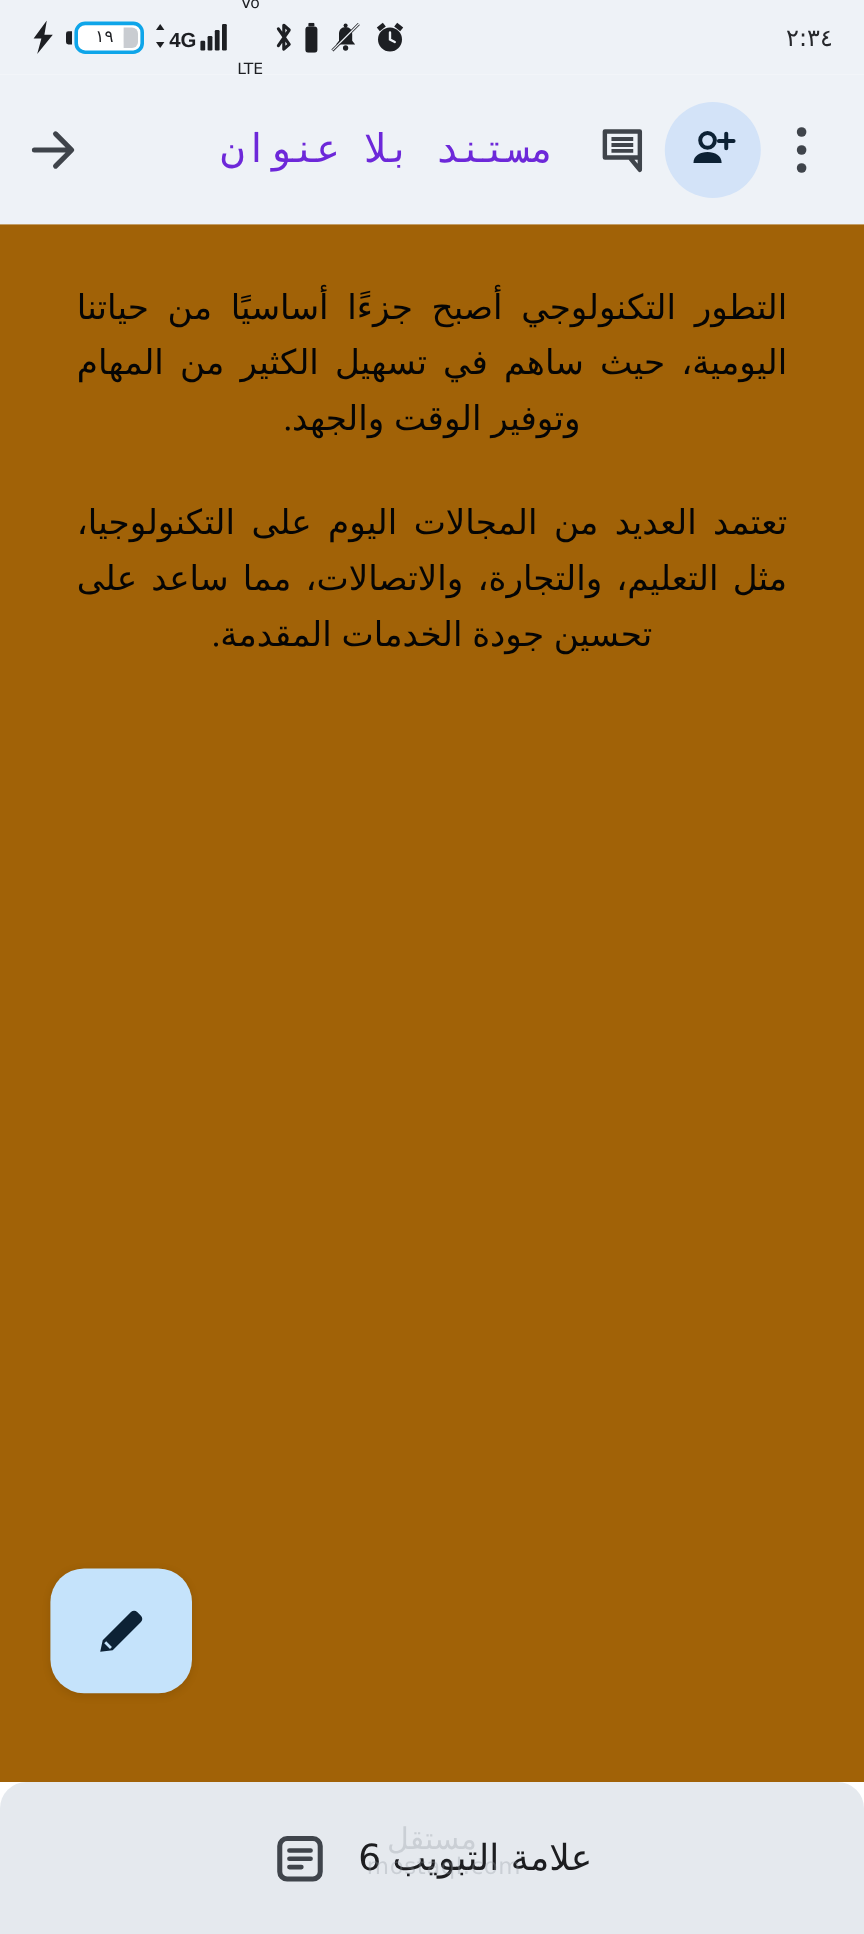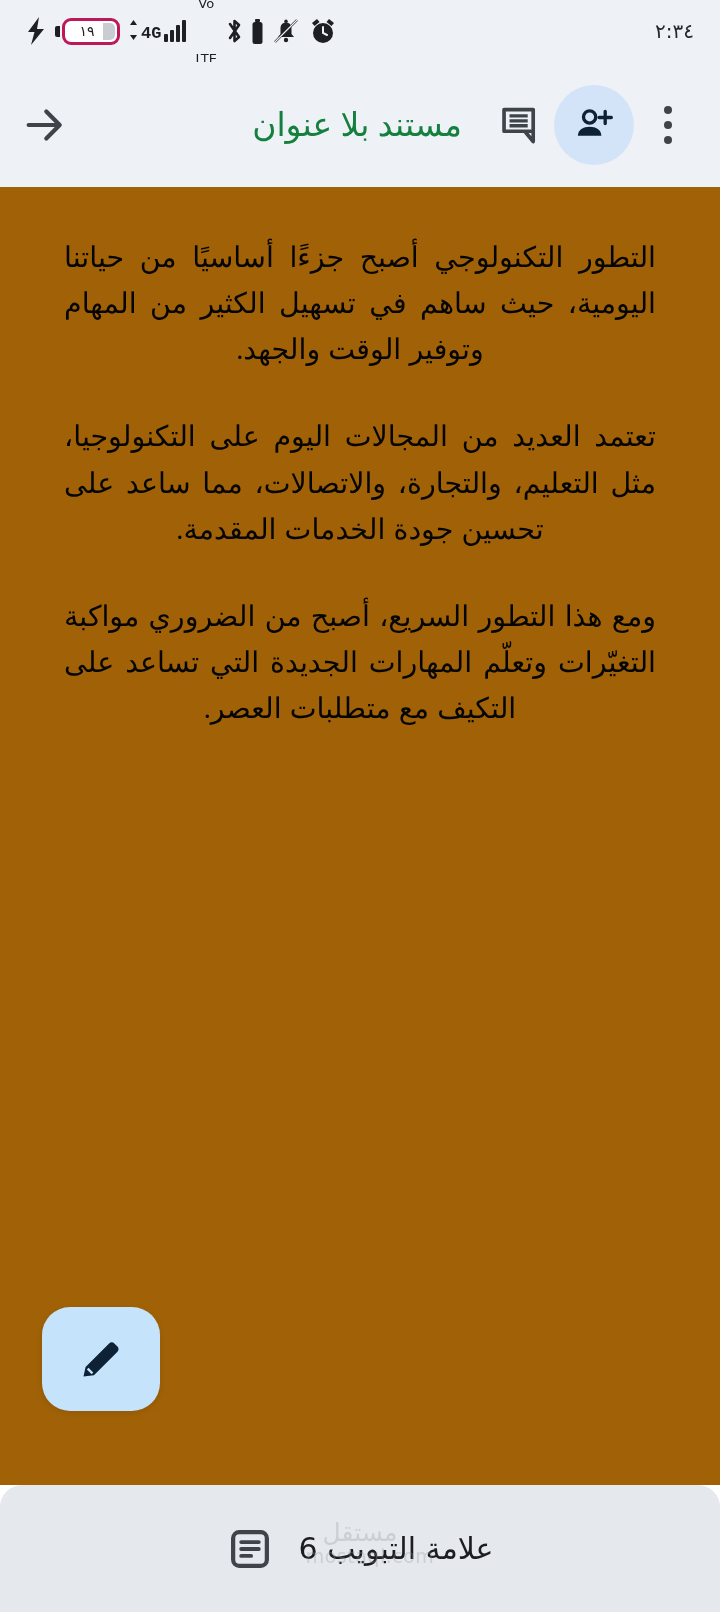--- a/index.html
+++ b/index.html
@@ -48,21 +48,21 @@
   .ico { display: block; }
 
   .battery-wrap {
     display: flex;
     align-items: center;
     gap: 2px;
   }
   .battery-body {
     width: 58px;
     height: 27px;
-    border: 3px solid #be185d;
+    border: 3px solid #0ea5e9;
     border-radius: 9px;
     position: relative;
     display: flex;
     align-items: center;
     justify-content: center;
     background: #ffffff;
   }
   .battery-body::after {
     content: "";
     position: absolute;
@@ -84,21 +84,21 @@
     background: #1d1f23;
     border-radius: 2px 0 0 2px;
   }
 
   .signal-group { display: flex; align-items: flex-end; gap: 3px; }
   .net-label {
     font-size: 17px;
     font-weight: bold;
     color: #1d1f23;
     line-height: 1;
-    font-family: Liberation Mono, monospace;
+    font-family: Liberation Sans, sans-serif;
   }
   .bars { display: flex; align-items: flex-end; gap: 2px; height: 22px; }
   .bars i { width: 4px; background: #1d1f23; display: block; border-radius: 1px; }
   .bars i:nth-child(1) { height: 8px; }
   .bars i:nth-child(2) { height: 12px; }
   .bars i:nth-child(3) { height: 17px; }
   .bars i:nth-child(4) { height: 22px; }
 
   .volte-box {
     line-height: 0.92;
@@ -128,27 +128,27 @@
     align-items: center;
     justify-content: center;
     border: none;
     background: transparent;
     cursor: pointer;
     flex-shrink: 0;
   }
   .tb-title {
     flex: 1;
     font-size: 33px;
-    color: #15803d;
+    color: #6d28d9;
     text-align: right;
     padding-right: 30px;
     white-space: nowrap;
     overflow: hidden;
     text-overflow: ellipsis;
-    font-family: Liberation Serif, serif;
+    font-family: Liberation Mono, monospace;
   }
   .tb-share {
     width: 80px; height: 80px;
     border-radius: 50%;
     background: #d3e3f8;
     display: flex;
     align-items: center;
     justify-content: center;
     border: none;
     cursor: pointer;
@@ -378,21 +378,20 @@
         <path d="M4 12 L20 12 M13.2 5 L20.2 12 L13.2 19" fill="none" stroke="#3f444b" stroke-width="2.2" stroke-linecap="round" stroke-linejoin="round"></path>
       </svg>
     </span>
   </button>
 </div>
 
 <div class="doc-page">
   <div class="doc-body">
     <p class="doc-para">التطور التكنولوجي أصبح جزءًا أساسيًا من حياتنا اليومية، حيث ساهم في تسهيل الكثير من المهام وتوفير الوقت والجهد.</p>
     <p class="doc-para">تعتمد العديد من المجالات اليوم على التكنولوجيا، مثل التعليم، والتجارة، والاتصالات، مما ساعد على تحسين جودة الخدمات المقدمة.</p>
-    <p class="doc-para">ومع هذا التطور السريع، أصبح من الضروري مواكبة التغيّرات وتعلّم المهارات الجديدة التي تساعد على التكيف مع متطلبات العصر.</p>
   </div>
 </div>
 
 <button class="fab" aria-label="edit">
   <span>
     <svg class="ico" width="50" height="50" viewBox="0 0 24 24">
       <path d="M3.6 20.4 L4.6 15.8 L15.9 4.5 C16.6 3.8 17.7 3.8 18.4 4.5 L19.9 6 C20.6 6.7 20.6 7.8 19.9 8.5 L8.6 19.8 Z" fill="#0d2235"></path>
       <path d="M5.6 16.6 L7.9 18.9" stroke="#c5e3fb" stroke-width="1.1"></path>
     </svg>
   </span>

